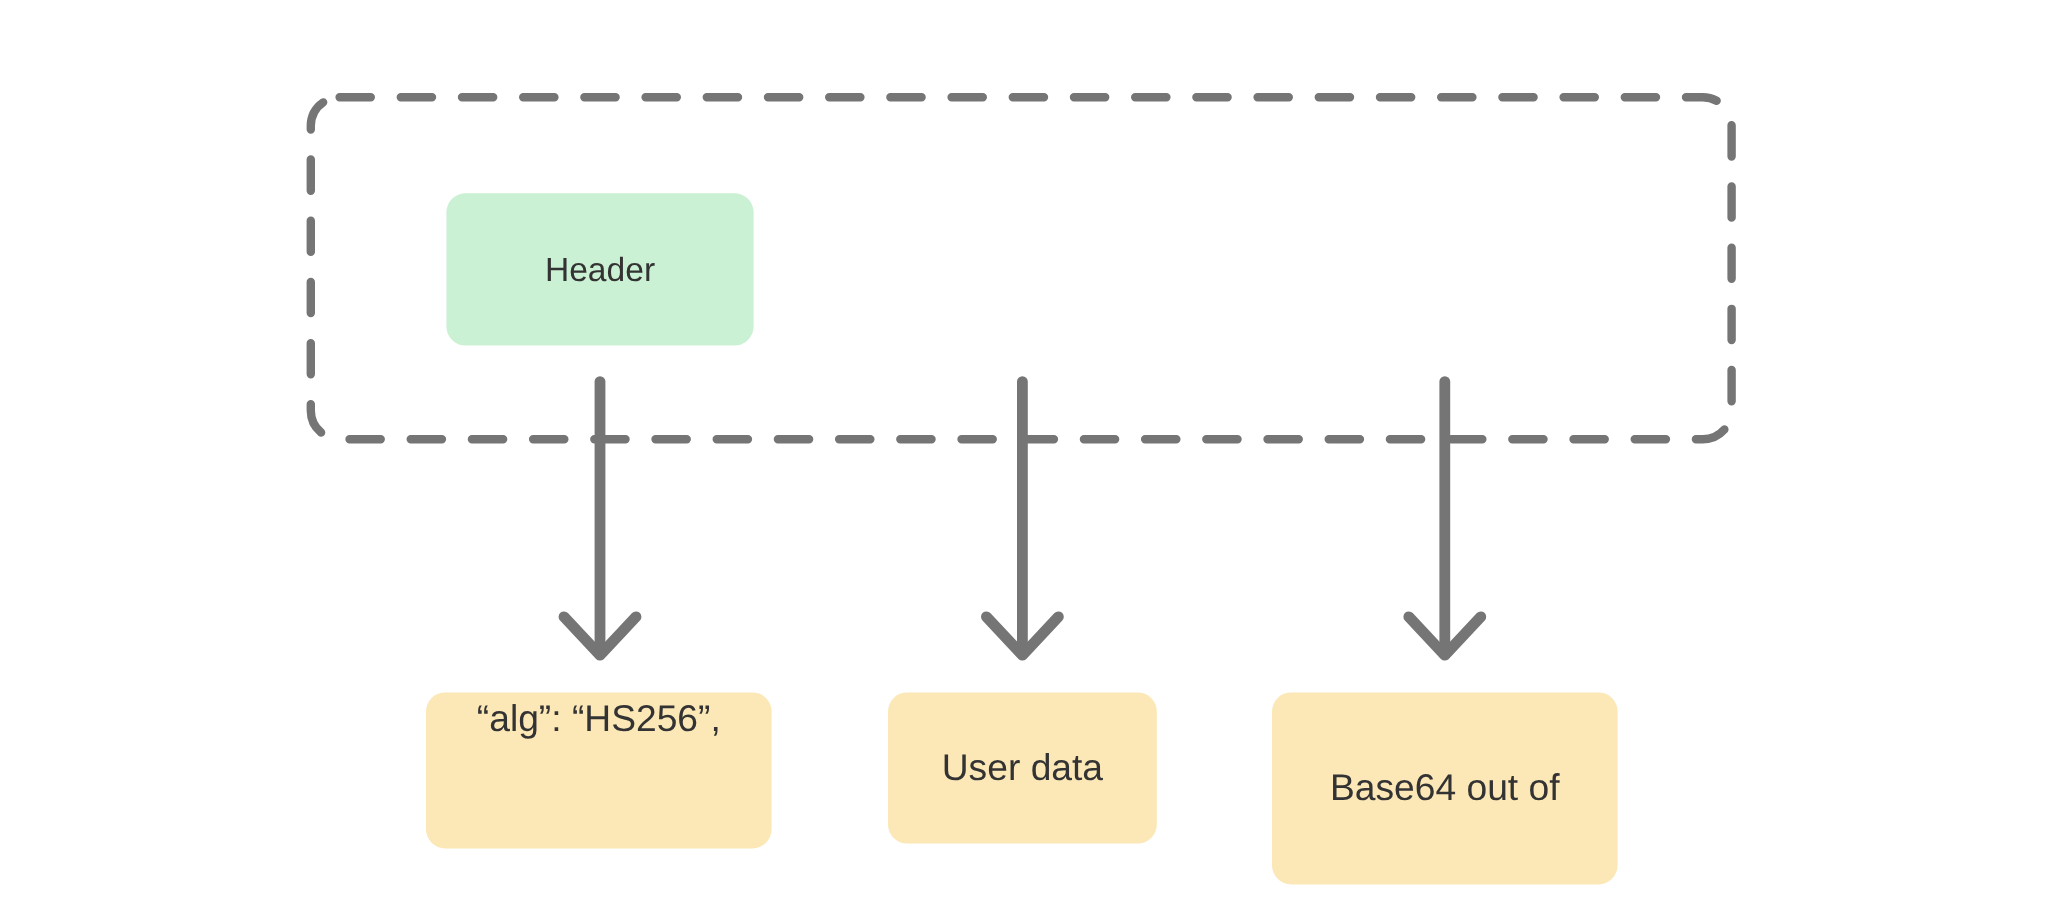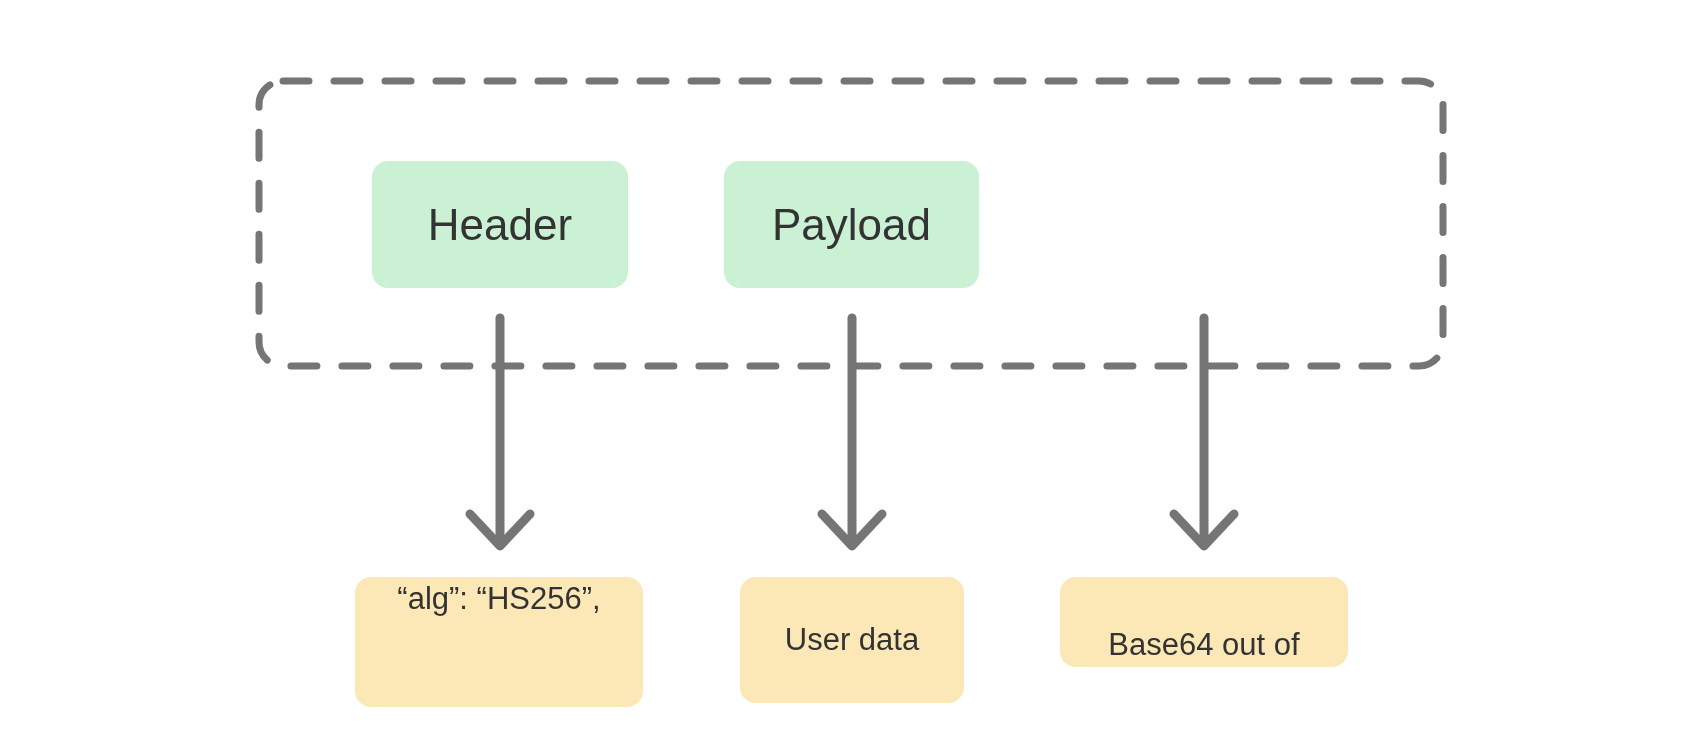--- a/index.html
+++ b/index.html
@@ -27,33 +27,33 @@
     display: flex;
     flex-direction: column;
     align-items: center;
     justify-content: center;
     border-radius: 16px;
     color: #333333;
     text-align: center;
   }
   .box.green {
     background: #cbf1d5;
-    font-size: 44px;
+    font-size: 28px;
   }
   .box.yellow {
     background: #fce8b7;
     font-size: 31px;
     line-height: 44px;
   }
   .pos-header    { left: 372px;  top: 161px; width: 256px; height: 127px; }
   .pos-payload   { left: 724px;  top: 161px; width: 255px; height: 127px; }
   .pos-signature { left: 1076px; top: 161px; width: 257px; height: 127px; }
   .pos-detail-1  { left: 355px;  top: 577px; width: 288px; height: 130px; justify-content: space-between; }
   .pos-detail-2  { left: 740px;  top: 577px; width: 224px; height: 126px; }
-  .pos-detail-3  { left: 1060px; top: 577px; width: 288px; height: 90px; justify-content: flex-end; }
+  .pos-detail-3  { left: 1060px; top: 577px; width: 288px; height: 160px; }
 </style>
 </head>
 <body>
 
 <div class="canvas">
 
   <svg class="overlay" width="1704" height="752" viewBox="0 0 1704 752" aria-hidden="true">
     <rect x="259" y="81" width="1184" height="285" rx="24" ry="24" fill="none" stroke="#757575" stroke-width="7" stroke-dasharray="26 25" stroke-linecap="round"></rect>
     <g fill="none" stroke="#757575" stroke-width="9" stroke-linecap="round" stroke-linejoin="round">
       <g>
@@ -68,23 +68,20 @@
         <line x1="1204" y1="318" x2="1204" y2="540"></line>
         <polyline points="1174,514 1204,546 1234,514"></polyline>
       </g>
     </g>
   </svg>
 
   <div class="box green pos-header">
     <div>Header</div>
   </div>
 
-  <div class="box green pos-payload">
-    <div>Payload</div>
-  </div>
 
 
   <div class="box yellow pos-detail-1">
     <div>“alg”: “HS256”,</div>
   </div>
 
   <div class="box yellow pos-detail-2">
     <div>User data</div>
   </div>
 

